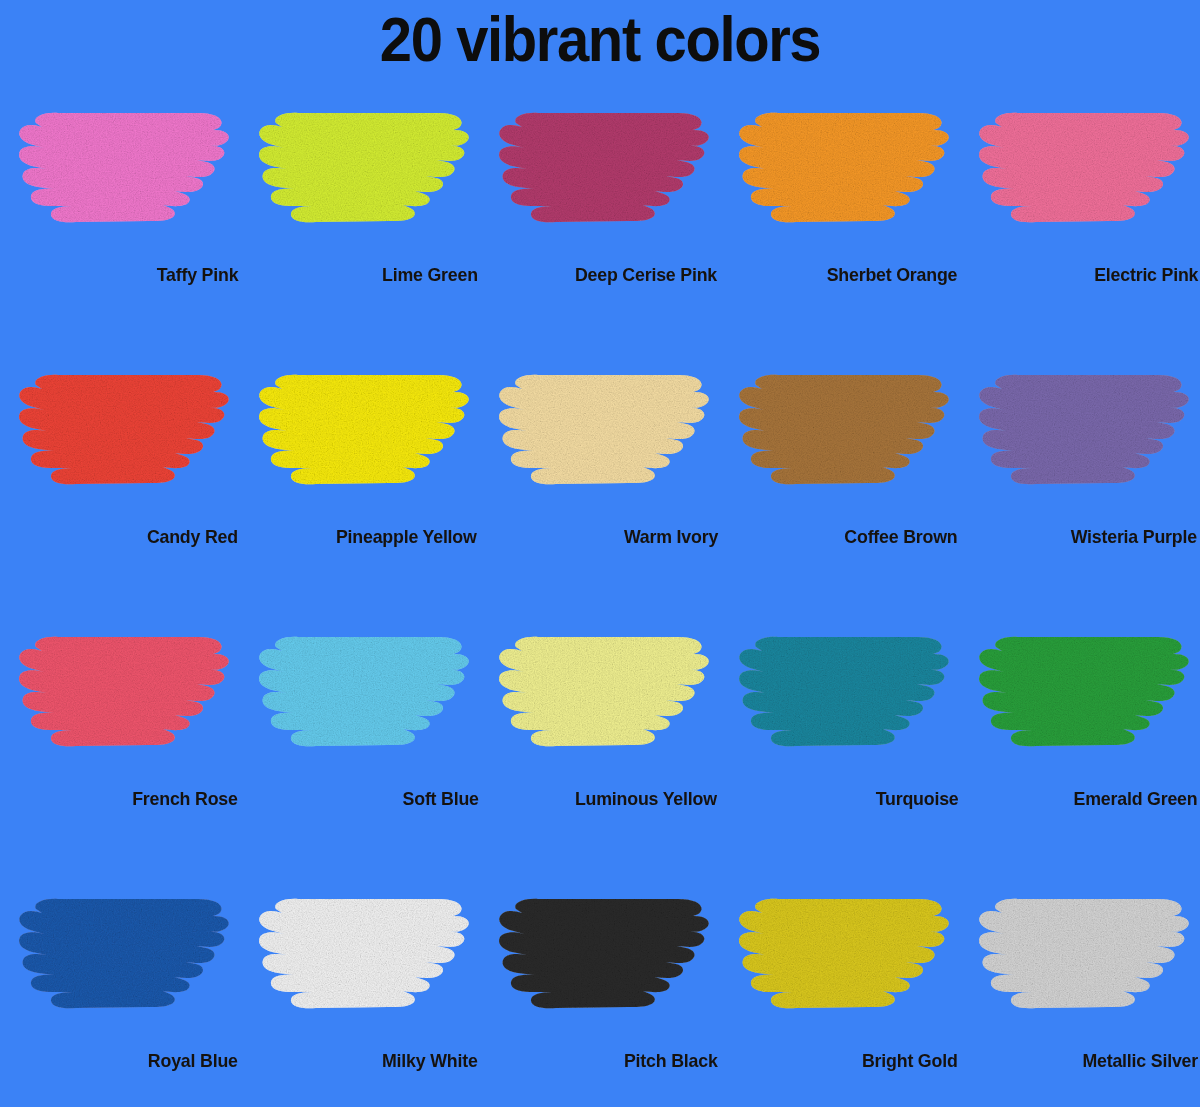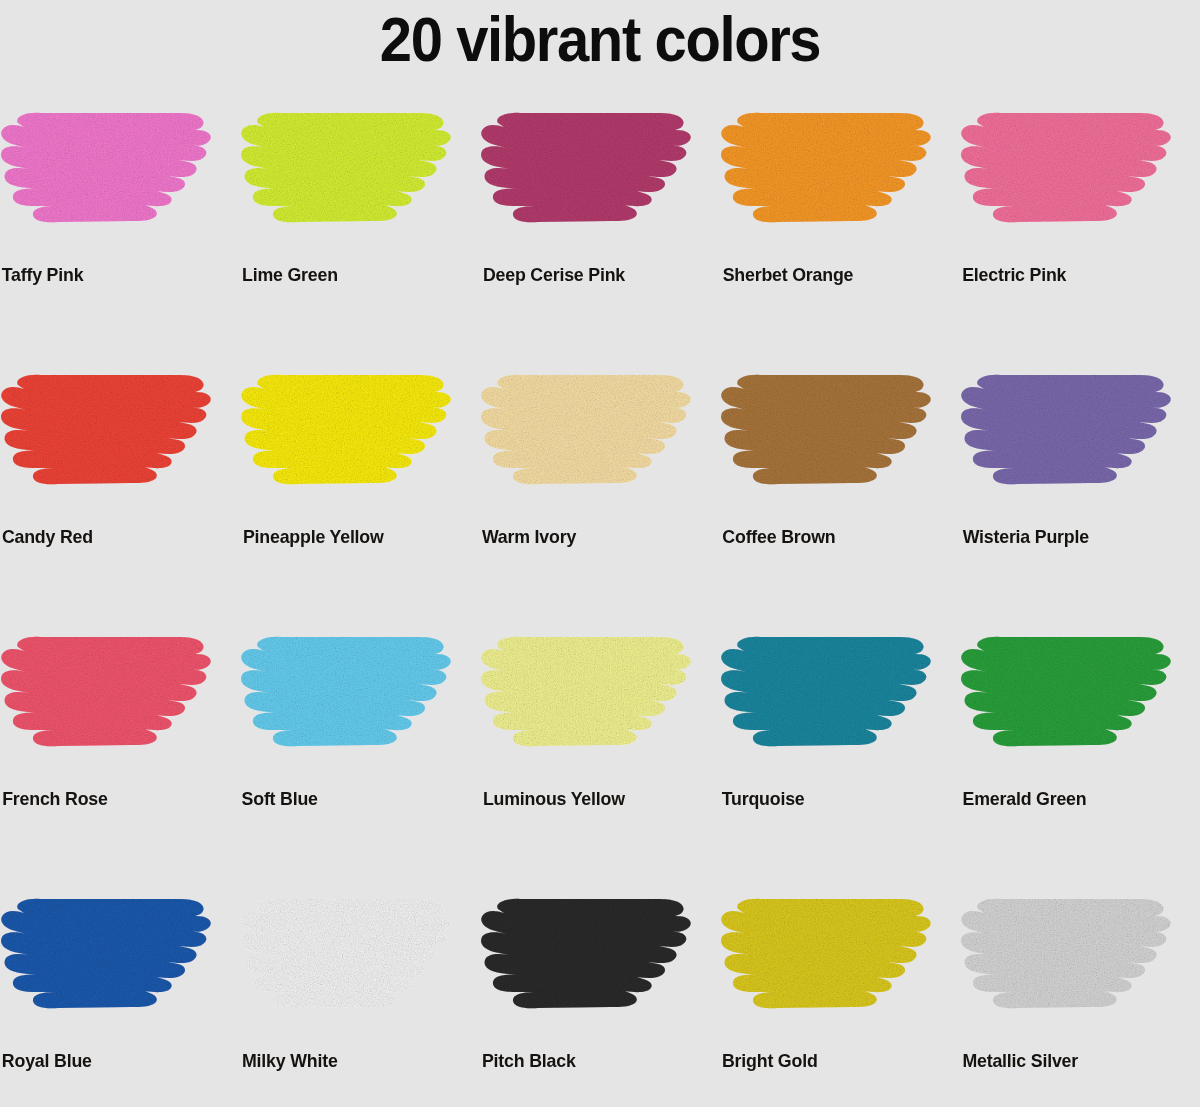--- a/index.html
+++ b/index.html
@@ -13,21 +13,21 @@
     height: 1107px;
     font-family: "Liberation Sans", sans-serif;
     color: #111111;
     overflow: hidden;
   }
 
   .page {
     width: 1200px;
     height: 1107px;
     position: relative;
-    background: #e5e5e5;
+    background: #3b82f6;
     box-sizing: border-box;
   }
 
   .title {
     text-align: center;
     font-family: "Liberation Sans", sans-serif;
     font-weight: bold;
     font-size: 63px;
     line-height: 1;
     letter-spacing: -1.5px;
@@ -44,21 +44,21 @@
     grid-template-rows: repeat(4, 262px);
     justify-content: center;
     align-content: start;
   }
 
   .cell {
     width: 240px;
     height: 262px;
     display: flex;
     flex-direction: column;
-    align-items: flex-start;
+    align-items: flex-end;
     box-sizing: border-box;
   }
 
   .swatch-wrap {
     width: 222px;
     height: 126px;
     position: relative;
     display: block;
   }
 

